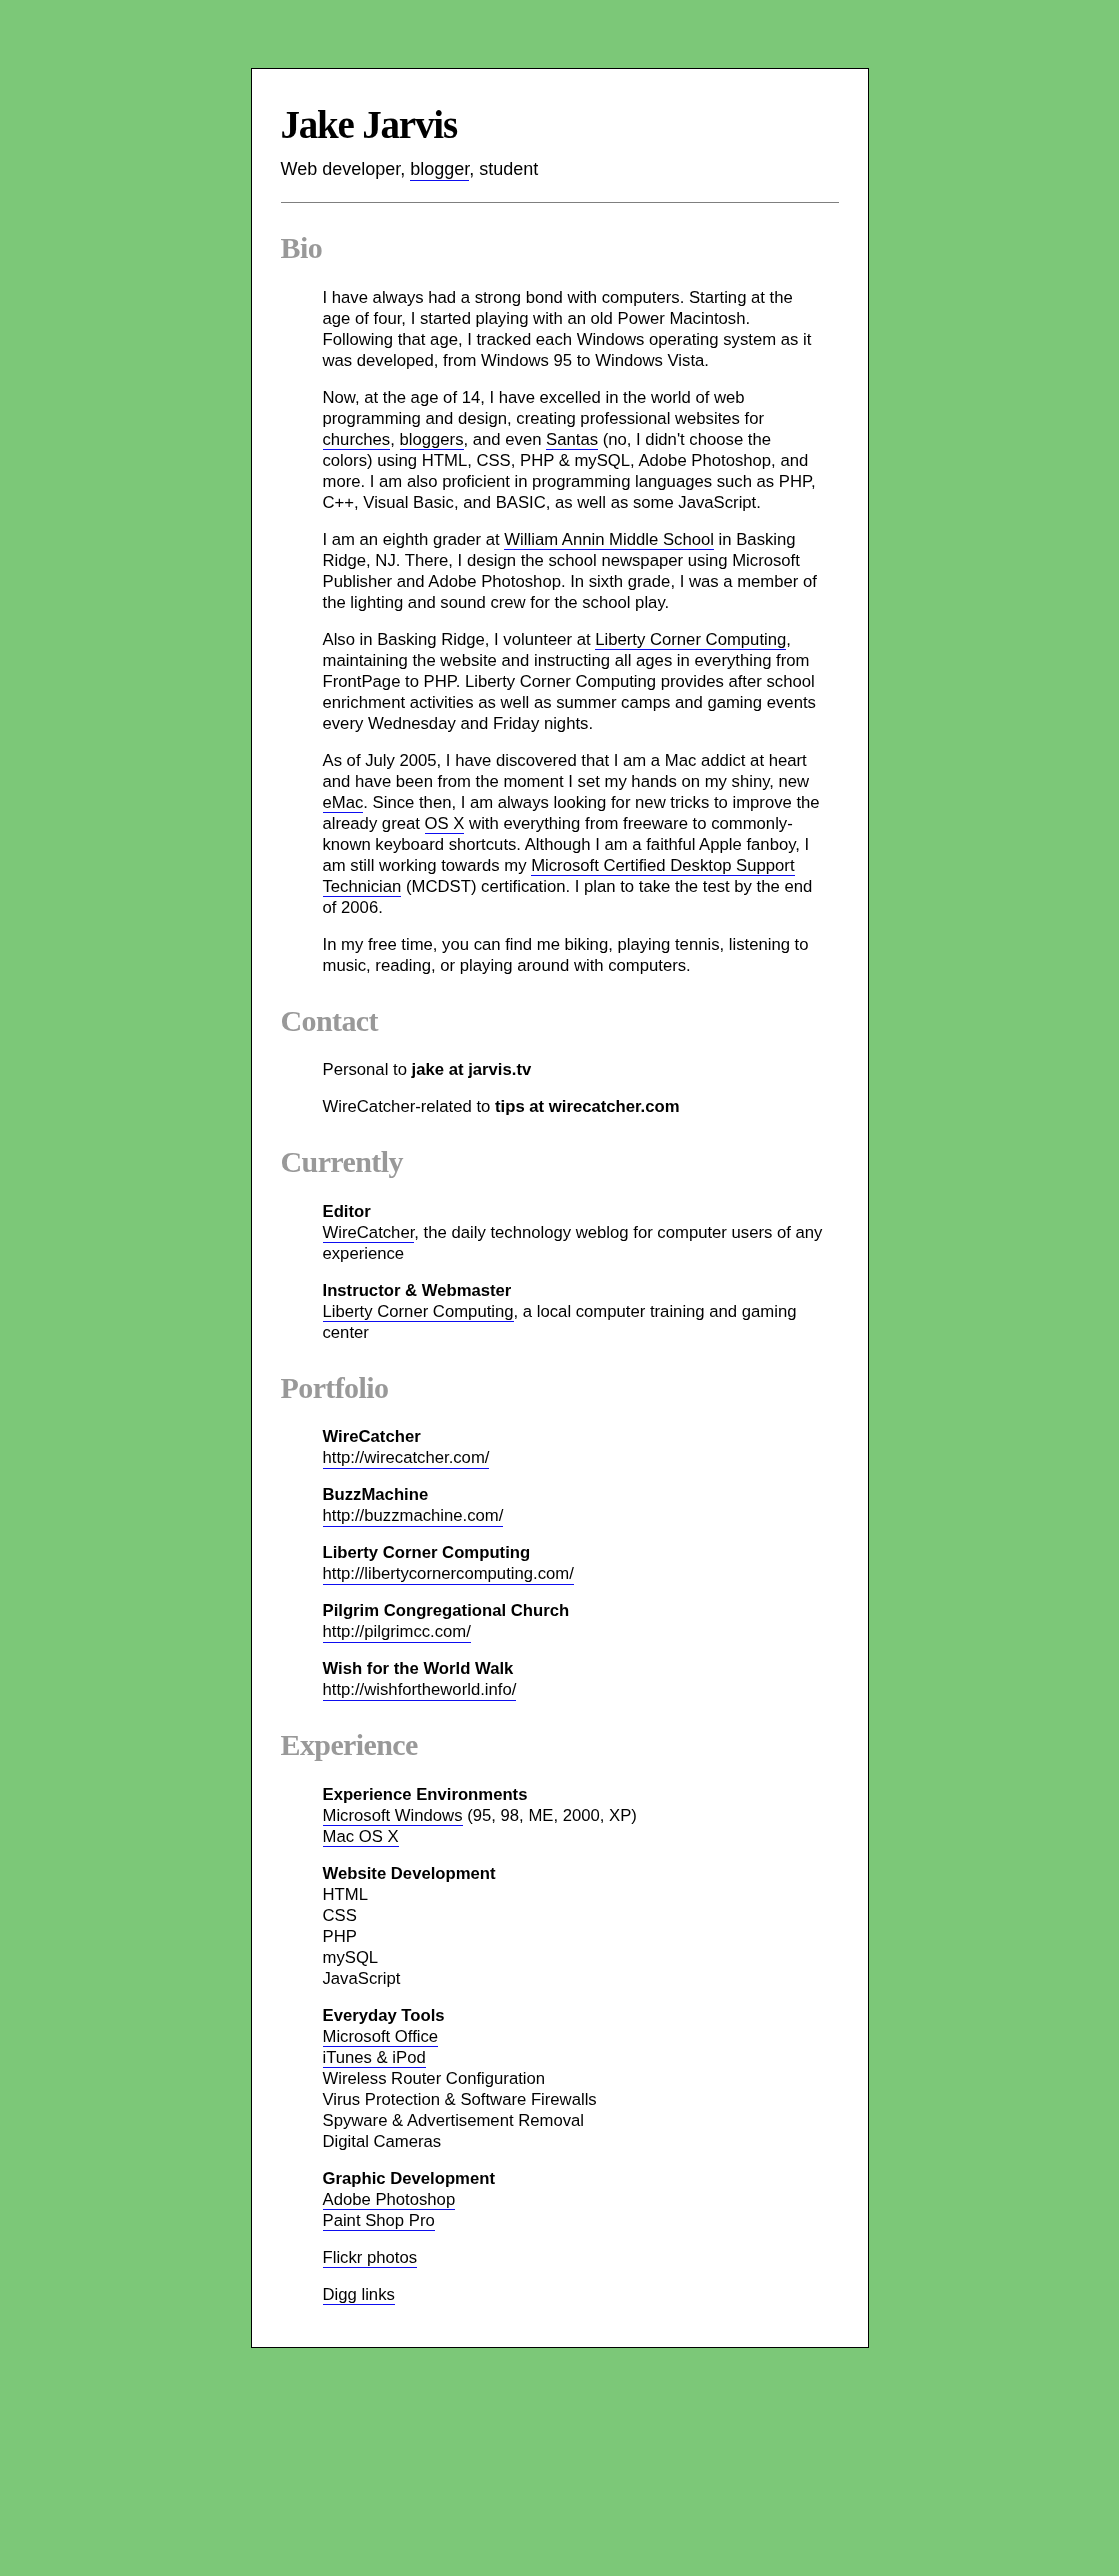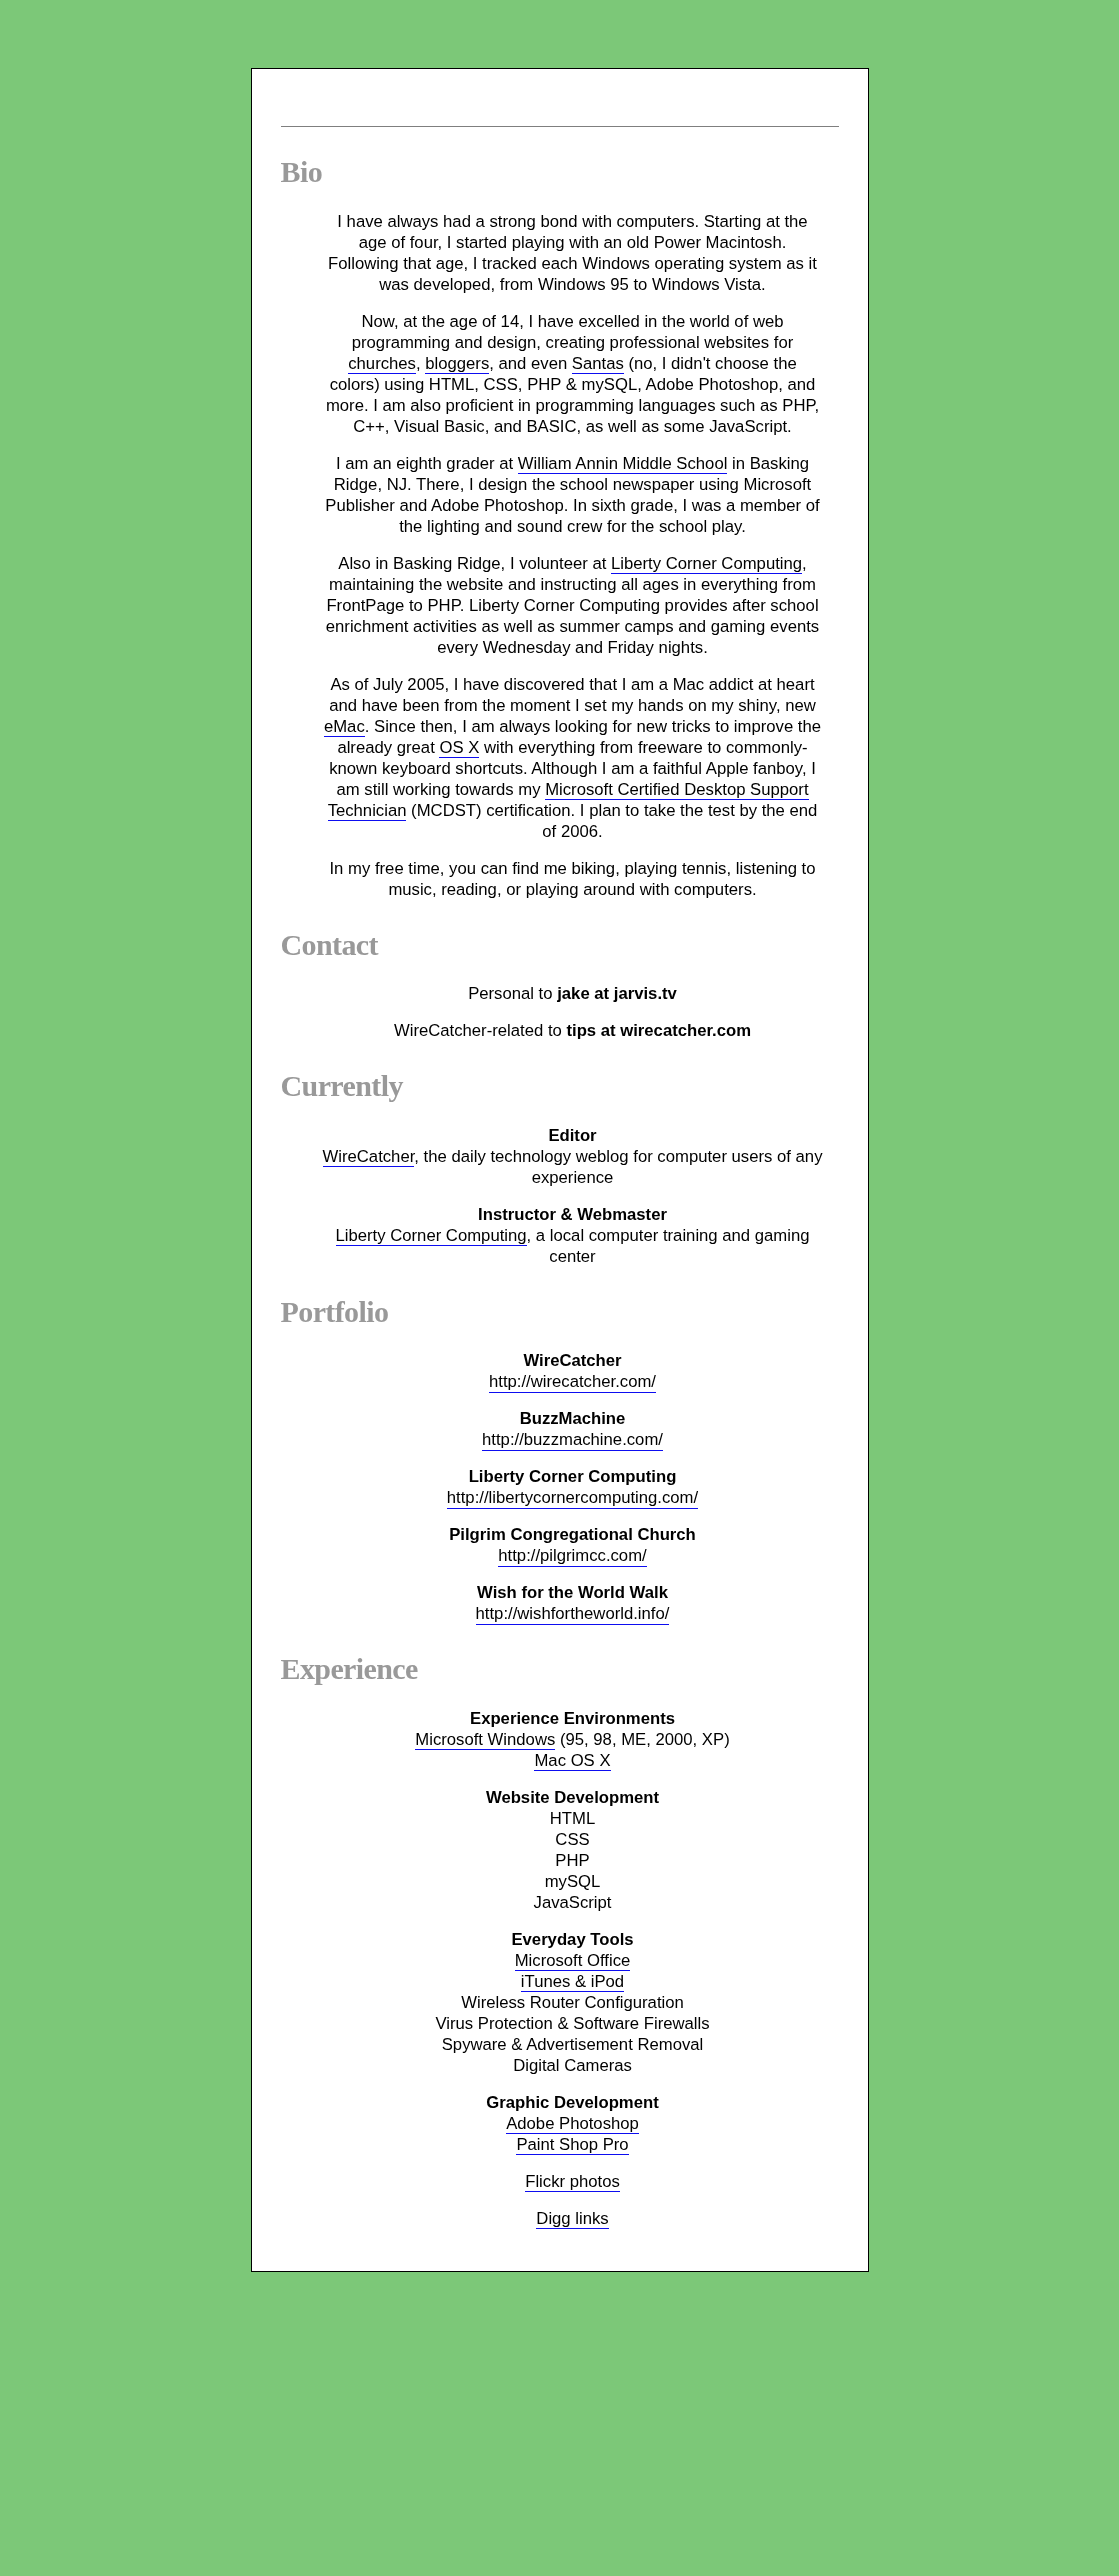--- a/index.html
+++ b/index.html
@@ -46,41 +46,45 @@
   }
   h2 {
     font-family: "Liberation Serif", serif;
     font-weight: bold;
     font-size: 30px;
     line-height: 1.15;
     letter-spacing: -0.6px;
     color: var(--heading);
     margin: 28px 0 21px;
   }
-  .indent { margin-left: 42px; text-align: center; }
+  .indent { margin-left: 42px; }
   p {
     font-size: 16.7px;
     line-height: 21px;
     margin: 0 0 16px;
     max-width: 500px;
   }
   .line { display: block; }
   strong, .bold { font-weight: bold; }
   a.link {
     color: var(--text);
     text-decoration: none;
     border-bottom: 1.7px solid var(--underline);
     padding-bottom: 0.6px;
   }
 </style>
 </head>
 <body>
 
 <main class="card">
 
+  <header>
+    <h1>Jake Jarvis</h1>
+    <p class="tagline"><span>Web developer, </span><a class="link" href="#">blogger</a><span>, student</span></p>
+  </header>
 
   <hr class="rule">
 
   <section>
     <h2>Bio</h2>
     <div class="indent">
       <p><span>I have always had a strong bond with computers. Starting at the age of four, I started playing with an old Power Macintosh. Following that age, I tracked each Windows operating system as it was developed, from Windows 95 to Windows Vista.</span></p>
       <p><span>Now, at the age of 14, I have excelled in the world of web programming and design, creating professional websites for </span><a class="link" href="#">churches</a><span>, </span><a class="link" href="#">bloggers</a><span>, and even </span><a class="link" href="#">Santas</a><span> (no, I didn't choose the colors) using HTML, CSS, PHP &amp; mySQL, Adobe Photoshop, and more. I am also proficient in programming languages such as PHP, C++, Visual Basic, and BASIC, as well as some JavaScript.</span></p>
       <p><span>I am an eighth grader at </span><a class="link" href="#">William Annin Middle School</a><span> in Basking Ridge, NJ. There, I design the school newspaper using Microsoft Publisher and Adobe Photoshop. In sixth grade, I was a member of the lighting and sound crew for the school play.</span></p>
       <p><span>Also in Basking Ridge, I volunteer at </span><a class="link" href="#">Liberty Corner Computing</a><span>, maintaining the website and instructing all ages in everything from FrontPage to PHP. Liberty Corner Computing provides after school enrichment activities as well as summer camps and gaming events every Wednesday and Friday nights.</span></p>

